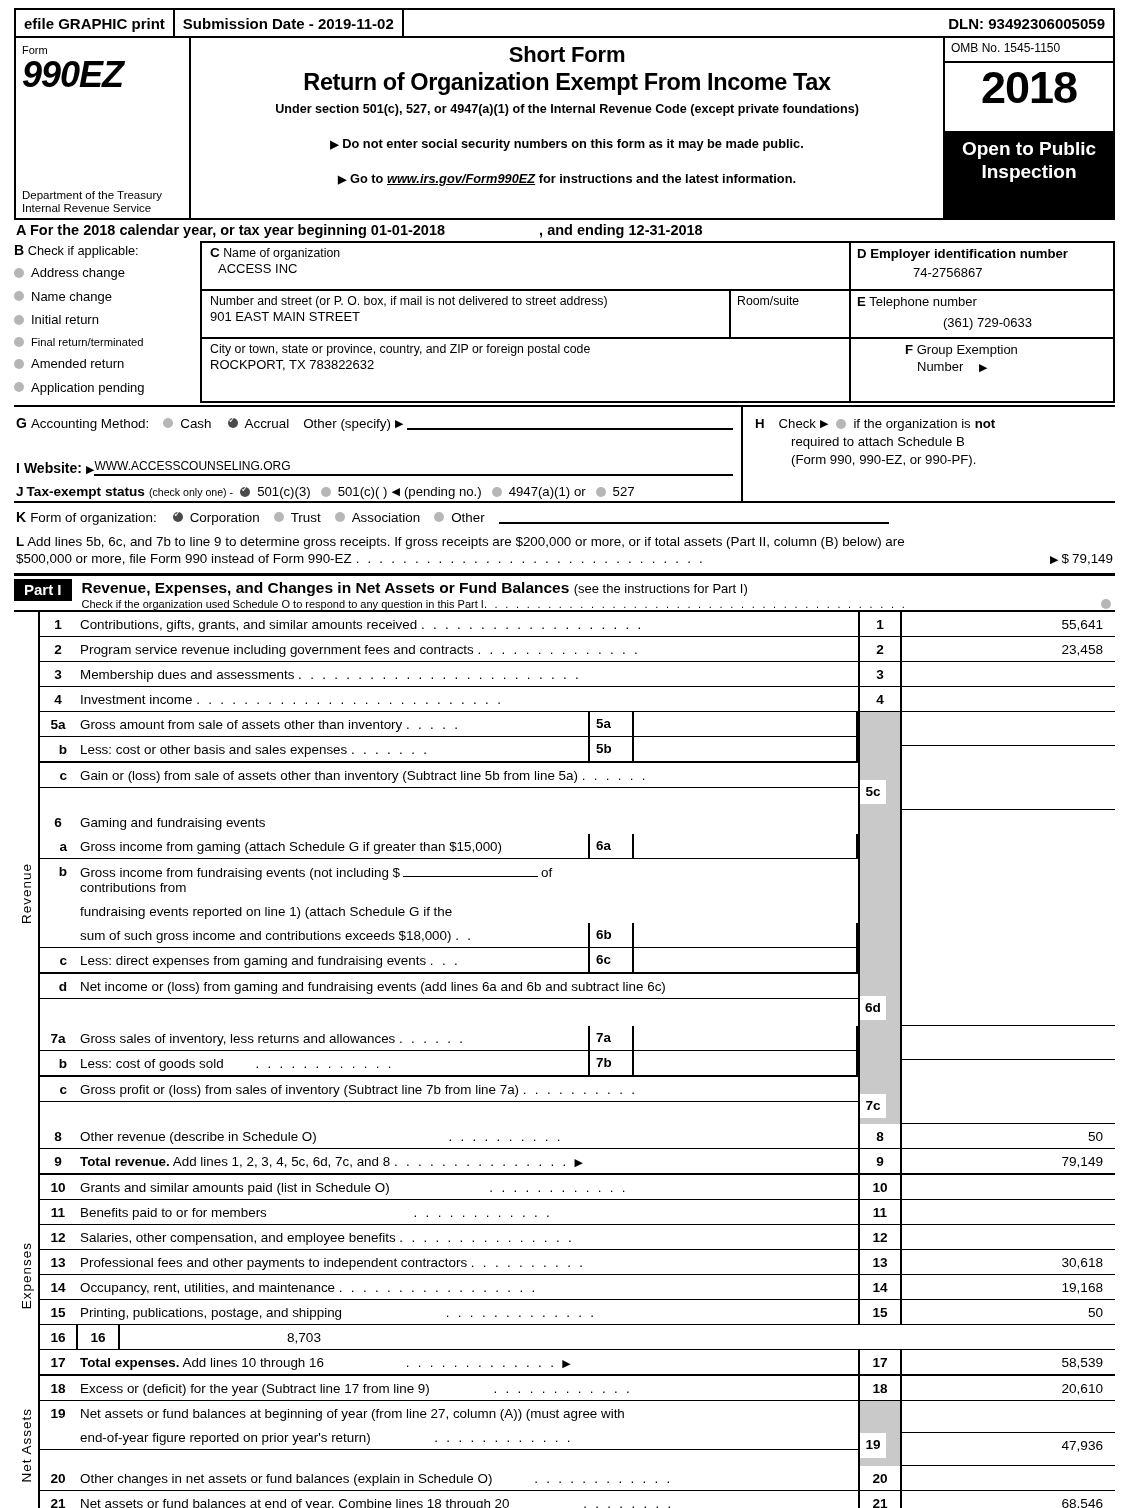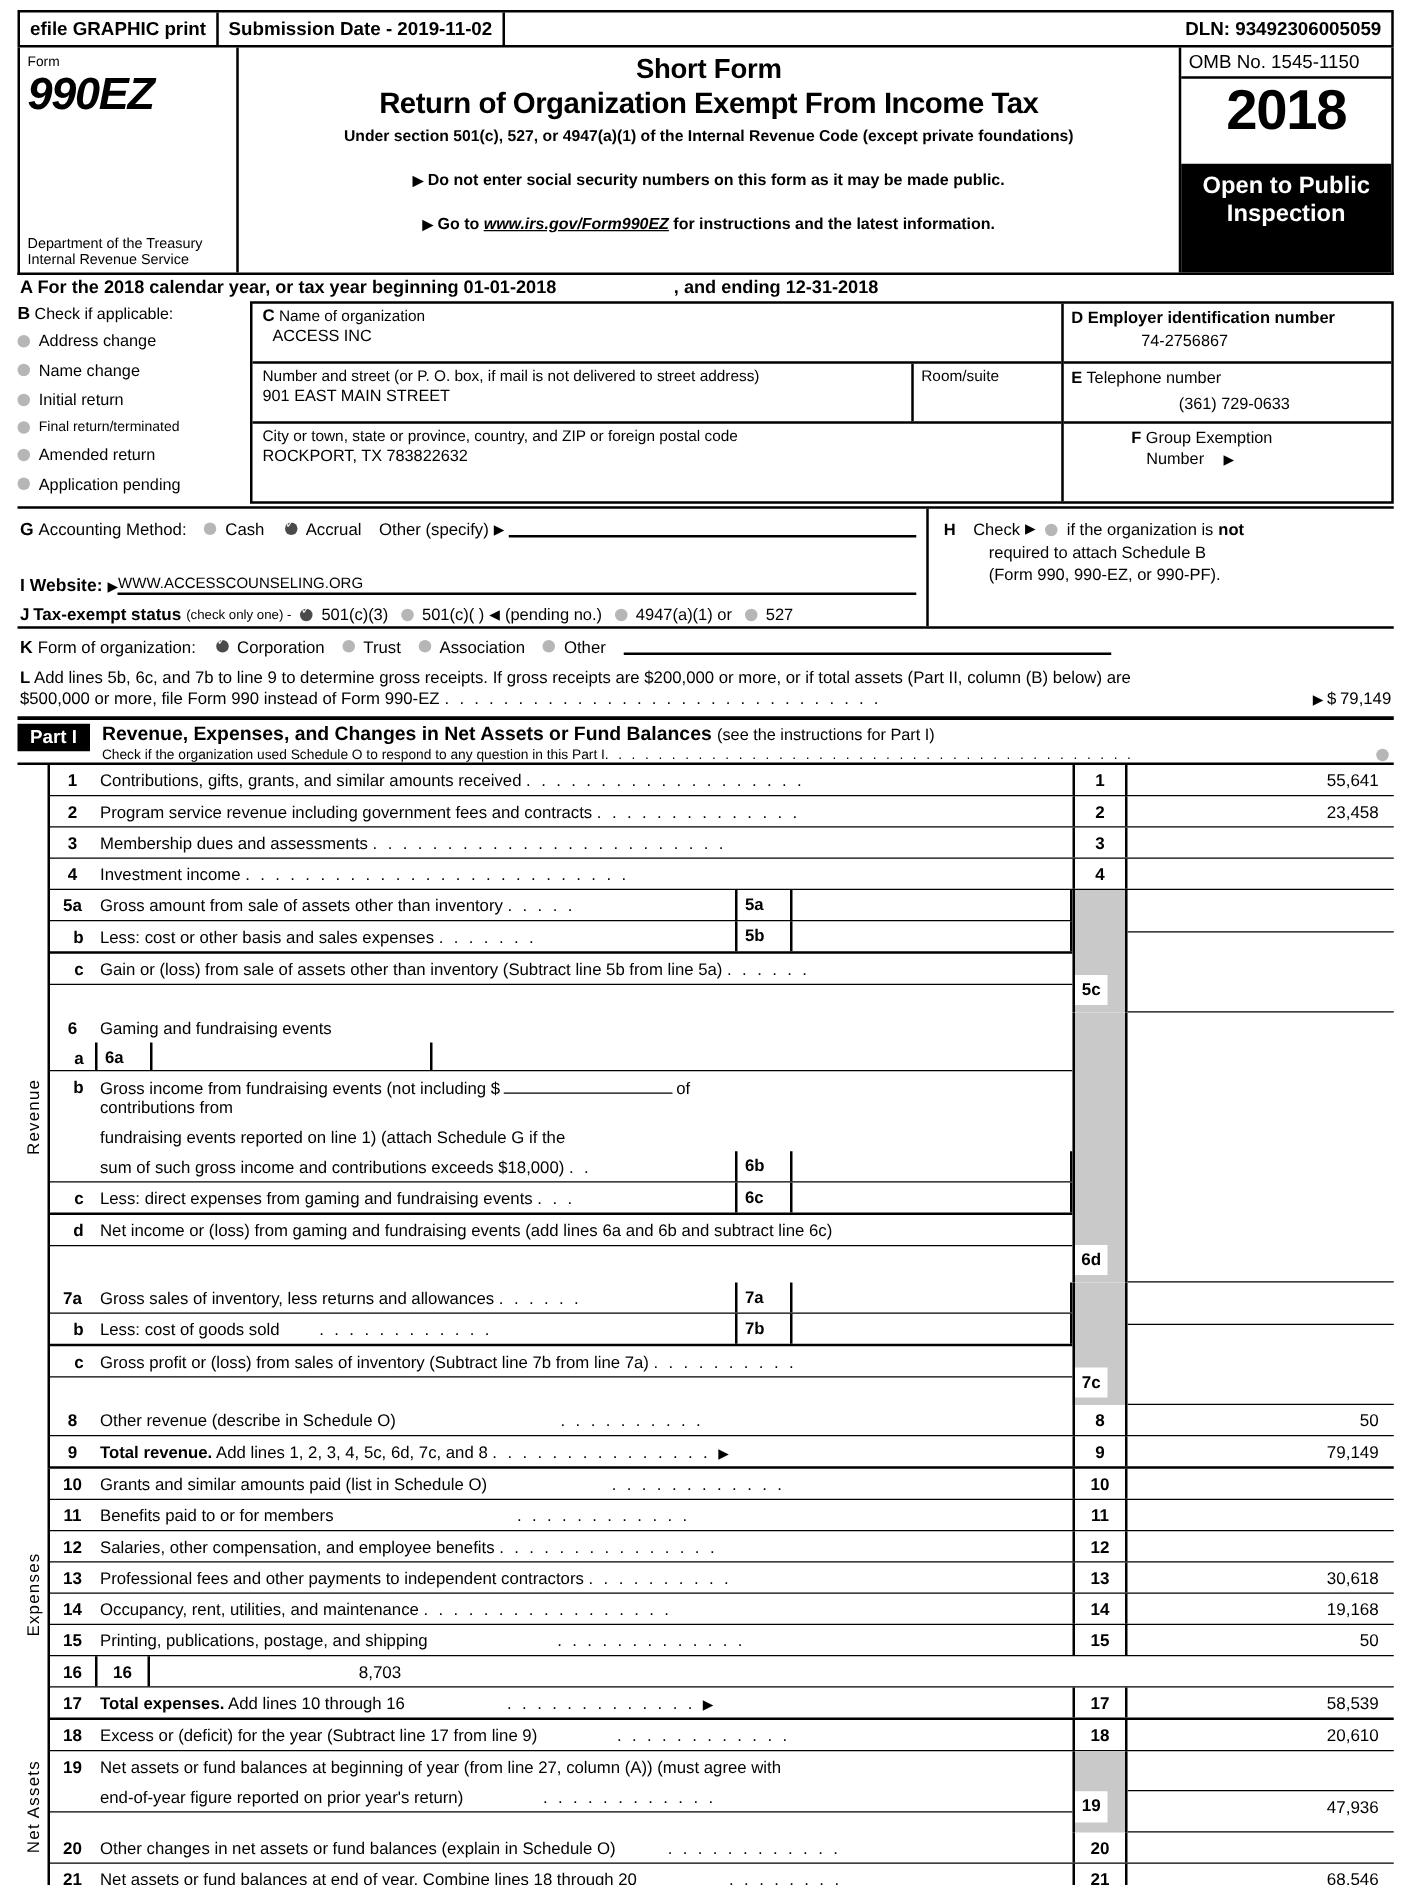--- a/index.html
+++ b/index.html
@@ -58,21 +58,21 @@
     text-align: center;
     padding: 4px 6px 0 6px;
   }
   .mh-title1 { font-size: 22px; font-weight: bold; letter-spacing: -0.2px; }
   .mh-title2 { font-size: 23.5px; font-weight: bold; margin-top: 1px; letter-spacing: -0.4px; }
   .mh-under { font-size: 12.6px; font-weight: bold; margin-top: 6px; }
   .mh-bullet { font-size: 12.8px; font-weight: bold; margin-top: 20px; }
   .mh-bullet .tri { font-size: 11px; }
   .mh-link { text-decoration: underline; font-style: italic; }
   .mh-right { width: 168px; display: flex; flex-direction: column; }
-  .mh-omb { font-size: 15px; padding: 3px 0 0 6px; border-bottom: 2px solid #000; height: 25px;}
+  .mh-omb { font-size: 12px; padding: 3px 0 0 6px; border-bottom: 2px solid #000; height: 25px;}
   .mh-year {
     font-size: 45px; font-weight: bold; text-align: center;
     line-height: 1.0; padding-top: 2px; letter-spacing: -1px;
     height: 68px;
   }
   .mh-open {
     background: #000; color: #fff; text-align: center;
     font-size: 19px; font-weight: bold; line-height: 1.22;
     flex: 1; padding-top: 6px;
   }
@@ -545,20 +545,21 @@
 
       <div class="block">
         <div class="blk-left">
           <div style="display:flex;">
             <div class="g-num">6</div>
             <div class="g-desc">Gaming and fundraising events</div>
             <div class="sb-spacer"></div>
           </div>
           <div style="display:flex;border-bottom:1.6px solid #000;">
             <div class="g-num sub">a</div>
+            <div class="g-desc">Gross income from gaming (attach Schedule G if greater than $15,000)</div>
             <div class="sub-box">
               <div class="sb-lbl">6a</div>
               <div class="sb-val g-amt" style="width:auto"></div>
             </div>
           </div>
           <div style="display:flex;">
             <div class="g-num sub">b</div>
             <div class="g-desc">
               <span>Gross income from fundraising events (not including $</span><span class="ul-inline"></span><span>of contributions from</span>
             </div>

